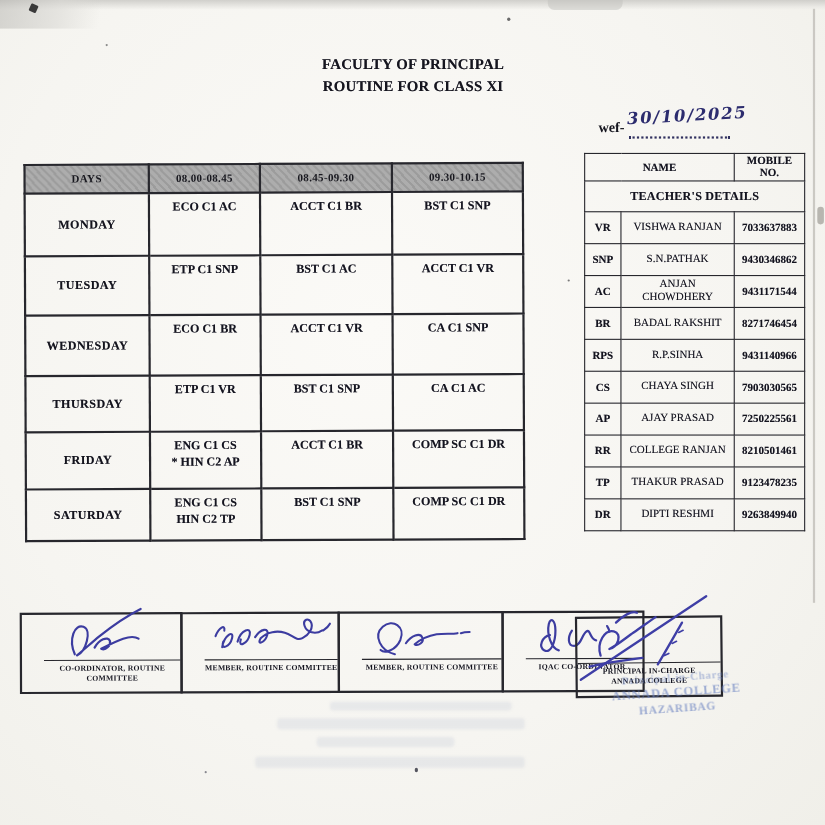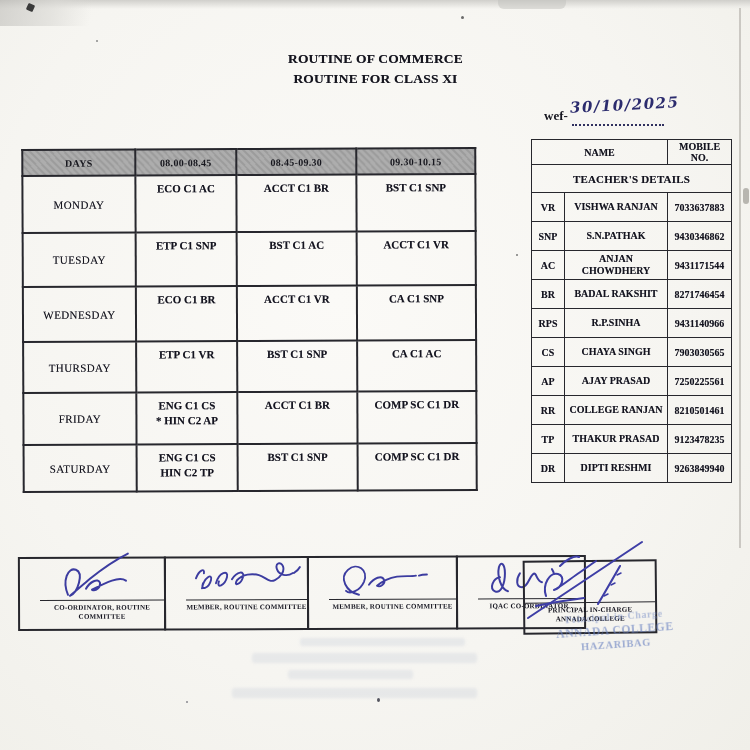--- a/index.html
+++ b/index.html
@@ -38,33 +38,33 @@
 
   
   .tt-wrap{position:absolute;left:22px;top:148px;transform:rotate(-0.25deg);}
   table{border-collapse:collapse;}
   .tt td,.tt th{border:2px solid #27272d;}
   .tt th{
     background:#a8a8a8;
     background-image:repeating-linear-gradient(47deg, rgba(0,0,0,.07) 0 2px, rgba(255,255,255,.06) 2px 5px);
     font-size:10px;font-weight:bold;color:#18181f;height:22px;letter-spacing:.3px;
   }
-  .tt .day{font-size:11px;font-weight:normal;text-align:center;vertical-align:middle;
+  .tt .day{font-size:11px;font-weight:bold;text-align:center;vertical-align:middle;
     color:#14141d;letter-spacing:.4px;text-shadow:0 0 .5px rgba(20,20,40,.5);}
   .tt .slot{font-size:11px;font-weight:bold;text-align:center;vertical-align:top;
     padding-top:5px;color:#14141f;text-shadow:0 0 .5px rgba(20,20,40,.45);}
   .tt .sl{display:block;line-height:15px;}
 
   
   .teach-wrap{position:absolute;left:531px;top:139px;}
   .teach td,.teach th{border:1.8px solid #27272d;color:#14141f;}
   .teach .t-title{font-size:11px;font-weight:bold;text-align:center;height:25px;letter-spacing:.2px;}
   .teach .t-head{font-size:10px;font-weight:bold;text-align:center;height:21px;}
   .teach .code{font-size:10px;font-weight:bold;text-align:center;width:30px;}
-  .teach .name{font-size:10px;font-weight:bold;text-align:center;width:96px;padding:1px 3px;line-height:12px;}
+  .teach .name{font-size:10px;font-weight:normal;text-align:center;width:96px;padding:1px 3px;line-height:12px;}
   .teach .mob{font-size:10px;font-weight:bold;text-align:center;width:61px;}
   .teach tr.data{height:29px;}
   .teach{text-shadow:0 0 .5px rgba(20,20,40,.45);}
 
   
   .sig-row{position:absolute;left:18px;top:556px;display:flex;transform:rotate(-0.2deg);}
   .sig-box{border:2px solid #27272d;width:124px;height:70px;position:relative;background:transparent;padding-left:20px;}
   .sig-box + .sig-box{margin-left:-2px;}
   .sig-box.b2{width:121px;} .sig-box.b3{width:127px;} .sig-box.b4{width:106px;}
   .sig-area{height:41px;overflow:visible;position:relative;}
@@ -96,21 +96,21 @@
   <div class="right-edge"></div>
   <div class="right-blob"></div>
   <div class="speck" style="left:27px;top:4px;width:7px;height:7px;background:#3a3a3a;border-radius:1px;transform:rotate(24deg);"></div>
   <div class="speck" style="left:461px;top:16px;width:3px;height:3px;background:#6a6a6a;"></div>
   <div class="speck" style="left:96px;top:40px;width:2px;height:2px;background:#8a8a8a;"></div>
   <div class="speck" style="left:516px;top:254px;width:2px;height:2px;background:#7a7a7a;"></div>
   <div class="speck" style="left:377px;top:698px;width:3px;height:4px;background:#55555f;"></div>
   <div class="speck" style="left:186px;top:701px;width:2px;height:2px;background:#88888f;"></div>
 
   <div class="title-block">
-    <div>ROUTINE OF COMMERCE</div>
+    <div>FACULTY OF PRINCIPAL</div>
     <div>ROUTINE FOR CLASS XI</div>
   </div>
 
   <div class="wef">
     <span class="wef-label">wef-</span>
     <span class="wef-dots"></span>
     <span class="wef-date">30/10/2025</span>
   </div>
 
   <div class="tt-wrap">

